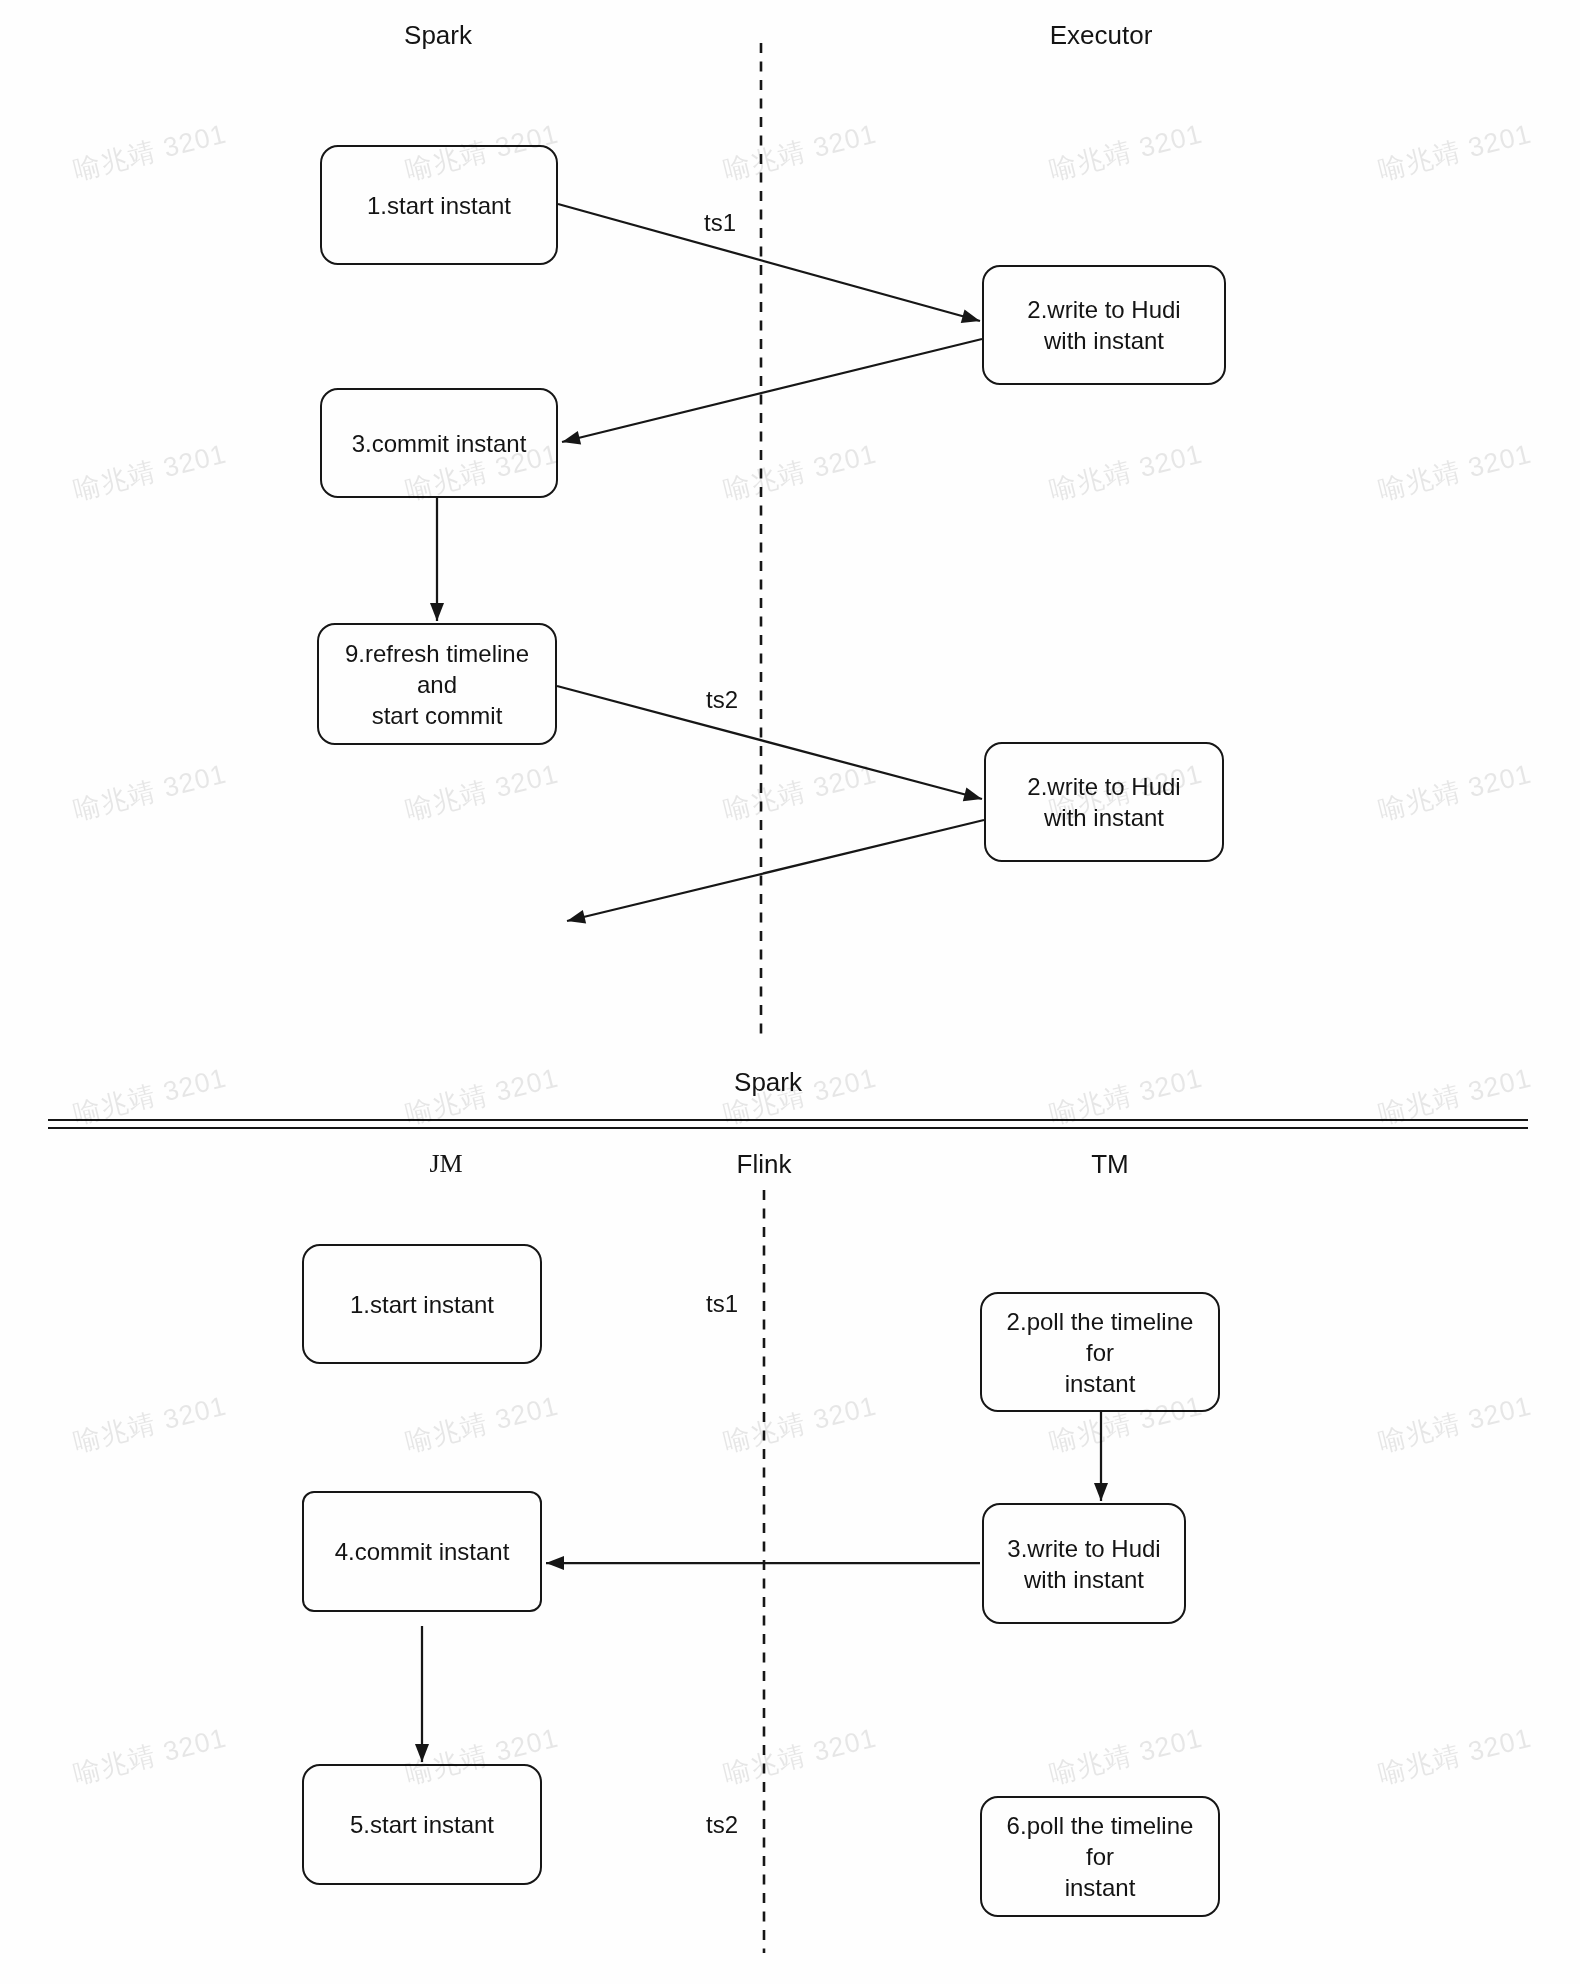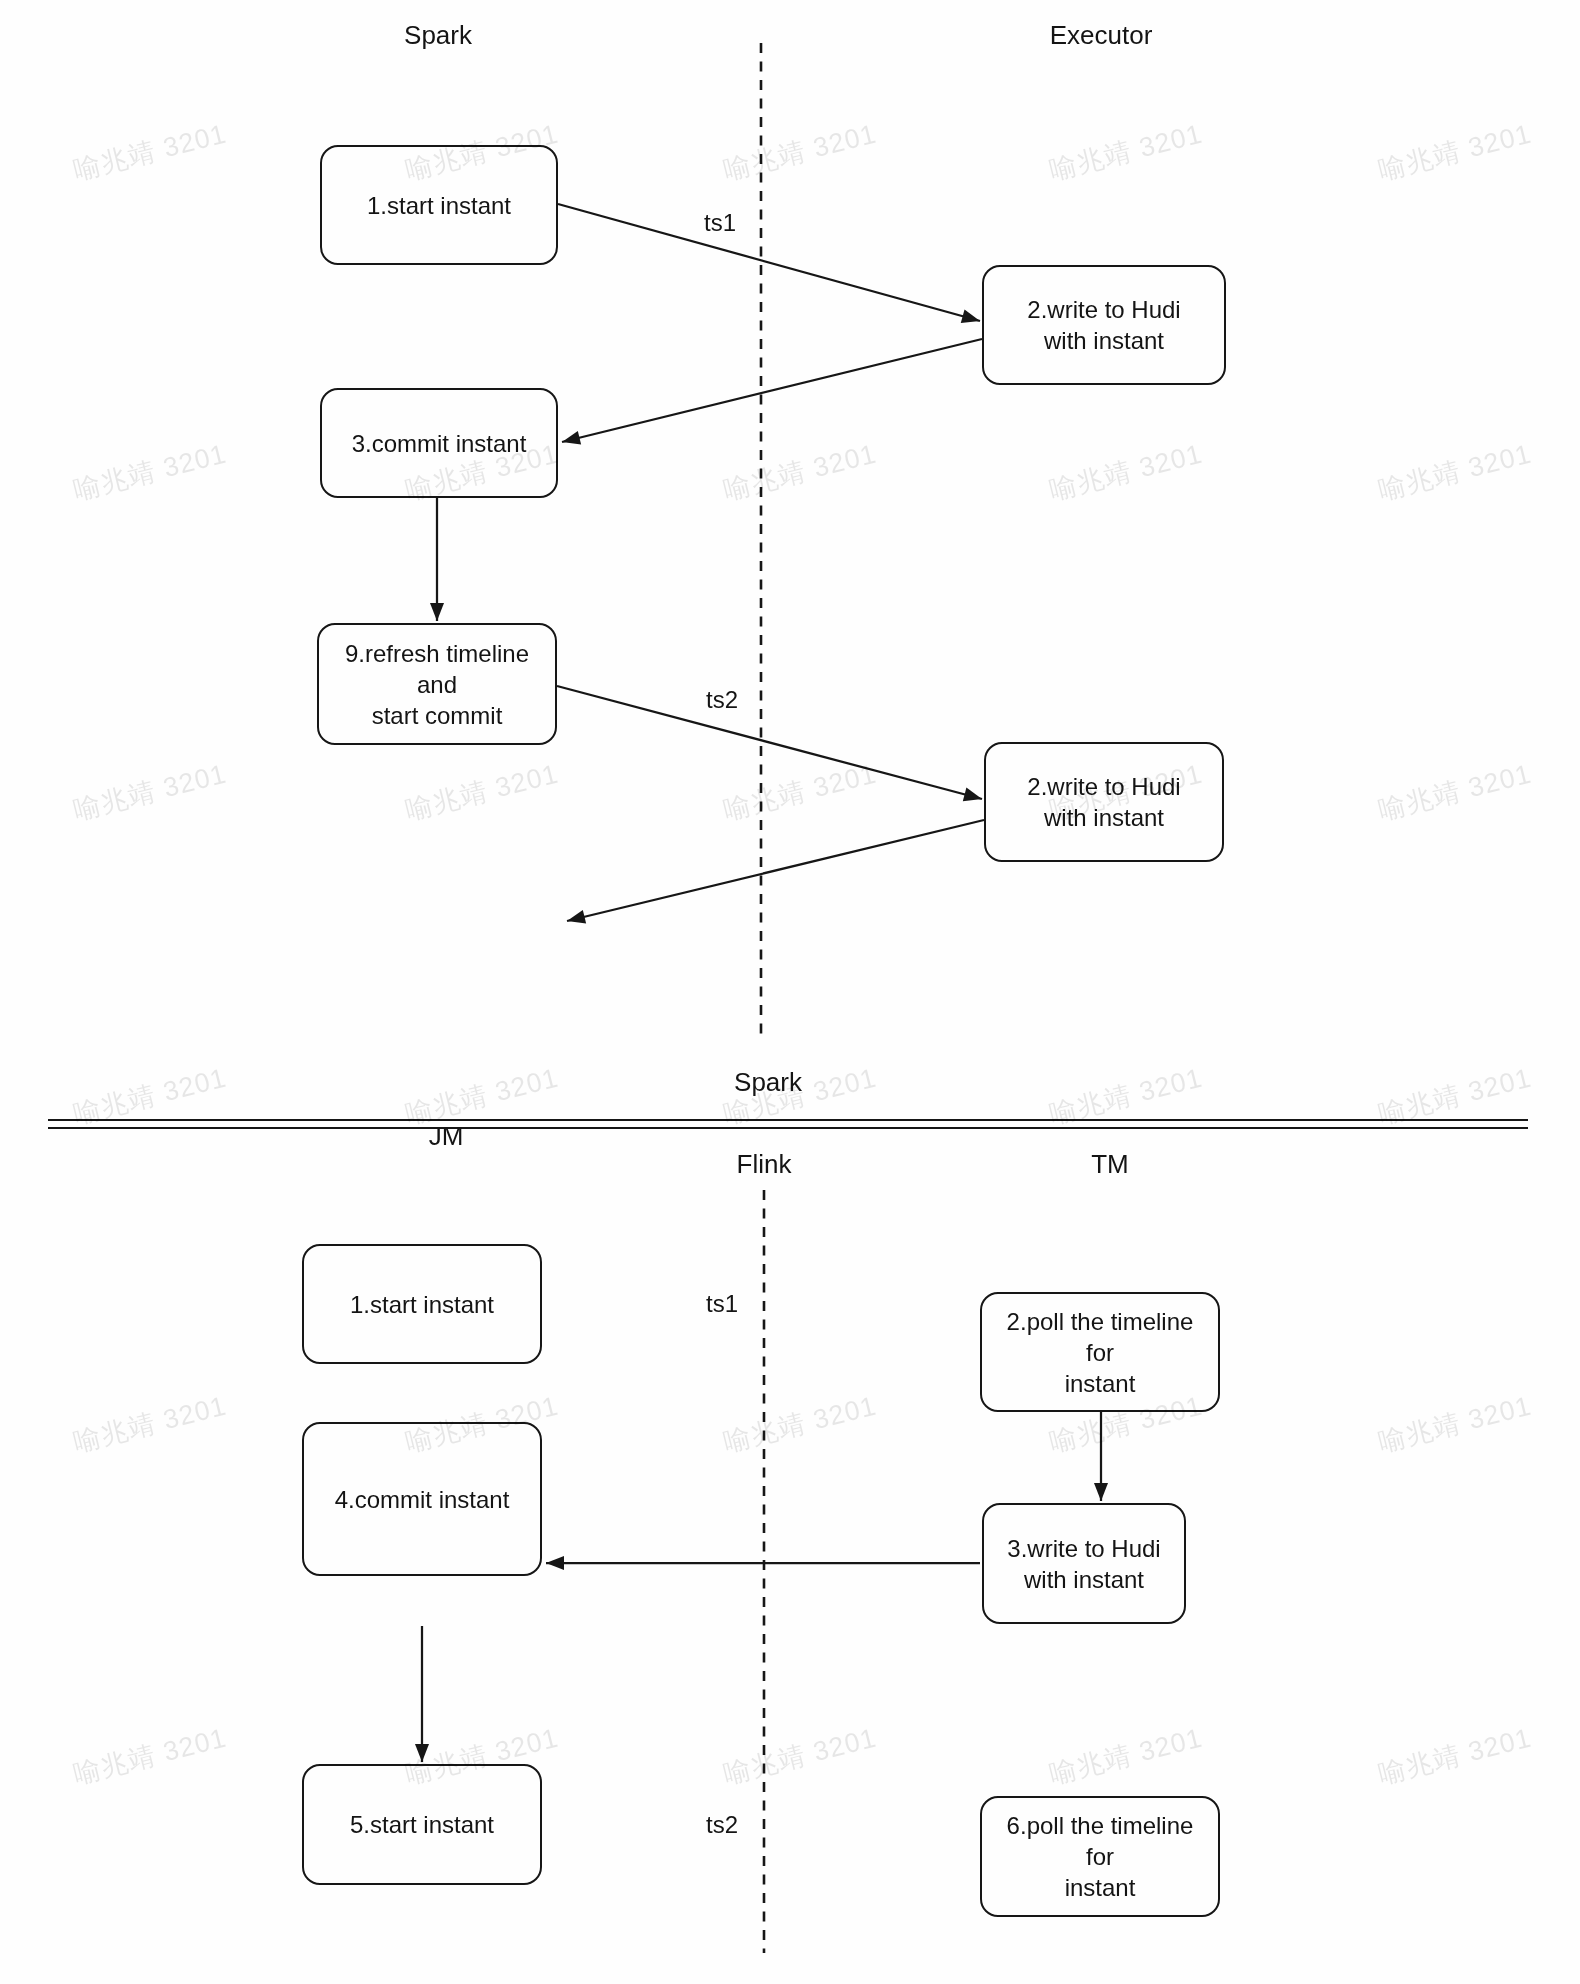--- a/index.html
+++ b/index.html
@@ -101,30 +101,30 @@
 with instant</div>
   <div class="node" style="left:320px; top:388px; width:238px; height:110px;">3.commit instant</div>
   <div class="node" style="left:317px; top:623px; width:240px; height:122px;">9.refresh timeline and
 start commit</div>
   <div class="ts-label" style="left:722px; top:700px;">ts2</div>
   <div class="node" style="left:984px; top:742px; width:240px; height:120px;">2.write to Hudi
 with instant</div>
 
   <div class="lane-label" style="left:768px; top:1082px;">Spark</div>
 
-  <div class="lane-label" style="left:446px; top:1136px;">JM</div>
+  <div class="lane-label" style="left:446px; top:1164px;font-family:Liberation Serif, serif;">JM</div>
   <div class="lane-label" style="left:764px; top:1164px;">Flink</div>
   <div class="lane-label" style="left:1110px; top:1164px;">TM</div>
 
   <div class="node" style="left:302px; top:1244px; width:240px; height:120px;">1.start instant</div>
   <div class="ts-label" style="left:722px; top:1304px;">ts1</div>
   <div class="node" style="left:980px; top:1244px; width:240px; height:120px;margin-top:48px;">2.poll the timeline for
 instant</div>
 
-  <div class="node" style="left:302px; top:1422px; width:240px; height:154px;">4.commit instant</div>
+  <div class="node" style="left:302px; top:1491px; width:240px; height:121px;border-radius:12px;">4.commit instant</div>
   <div class="node" style="left:982px; top:1503px; width:204px; height:121px;">3.write to Hudi
 with instant</div>
 
   <div class="node" style="left:302px; top:1764px; width:240px; height:121px;">5.start instant</div>
   <div class="ts-label" style="left:722px; top:1825px;">ts2</div>
   <div class="node" style="left:980px; top:1764px; width:240px; height:121px;margin-top:32px;">6.poll the timeline for
 instant</div>
 
   <div class="watermark-layer" id="watermark-layer">
       <span class="watermark" style="left: 150px; top: 152px;">喻兆靖 3201</span>

